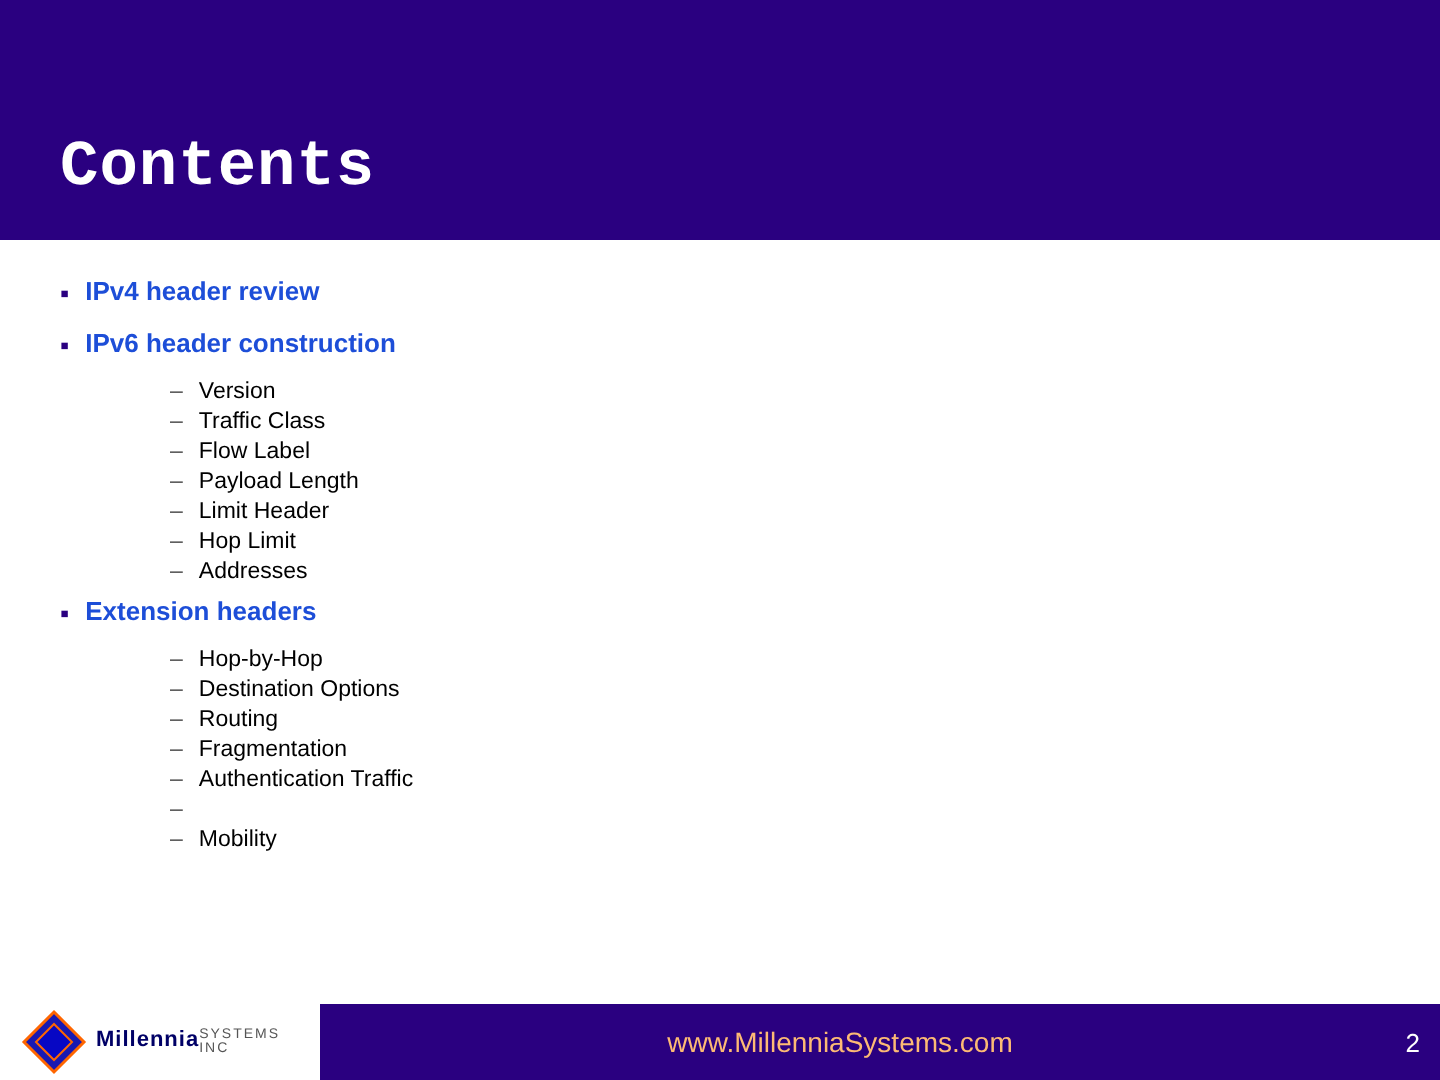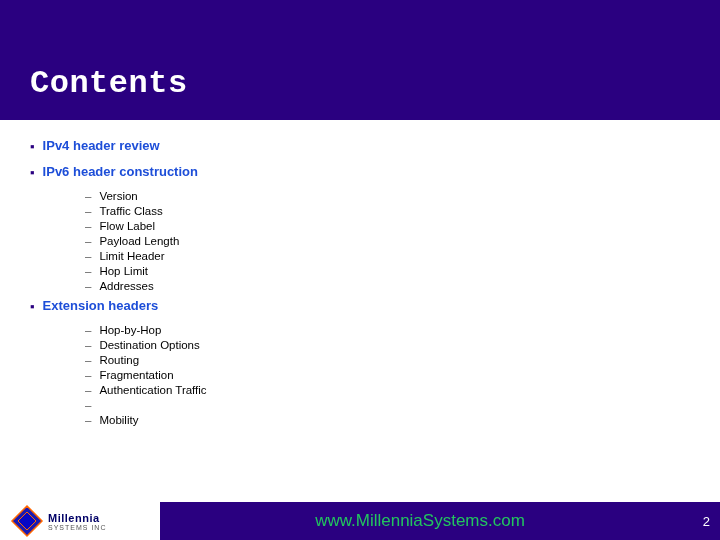--- a/index.html
+++ b/index.html
@@ -87,21 +87,21 @@
       align-items: center;
       padding: 0 10px;
     }
     .logo-diamond {
       width: 34px;
       height: 34px;
       flex-shrink: 0;
     }
     .logo-text-area {
       display: flex;
-      flex-direction: column;
+      flex-direction: row;
       margin-left: 4px;
     }
     .logo-millennia {
       font-size: 11px;
       font-weight: bold;
       color: #000066;
       letter-spacing: 0.5px;
     }
     .logo-systems {
       font-size: 7px;
@@ -110,22 +110,22 @@
     }
     .footer-url-area {
       background: #2a0080;
       flex: 1;
       height: 38px;
       display: flex;
       align-items: center;
       justify-content: center;
     }
     .footer-url {
-      color: #22c55e;
-      font-size: 17px;
+      color: #fdba74;
+      font-size: 14px;
     }
     .footer-page {
       background: #2a0080;
       width: 40px;
       height: 38px;
       display: flex;
       align-items: center;
       justify-content: flex-end;
       padding-right: 10px;
     }

